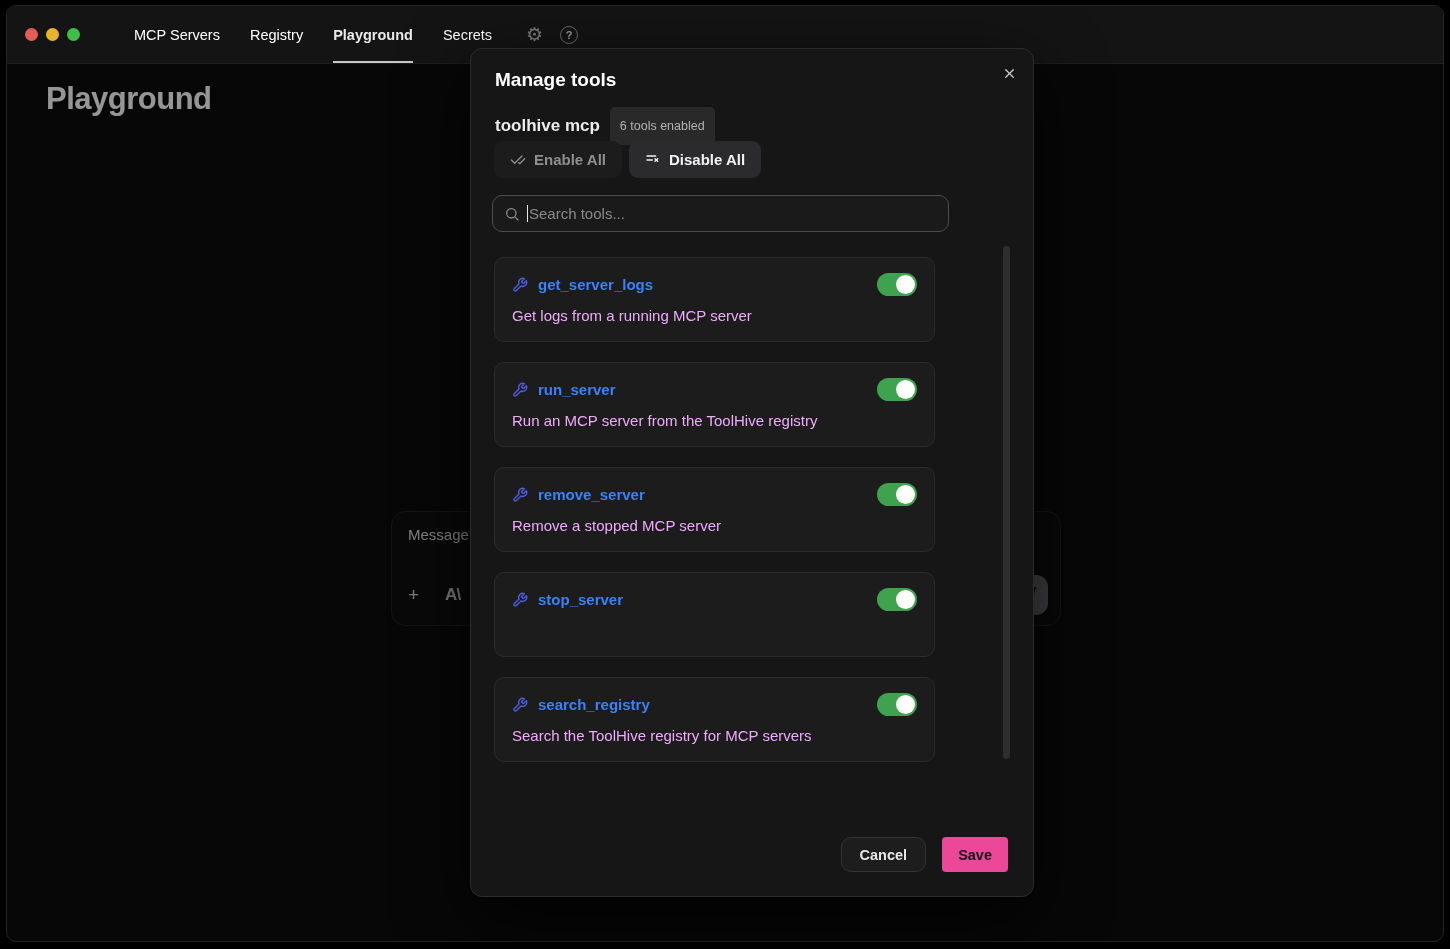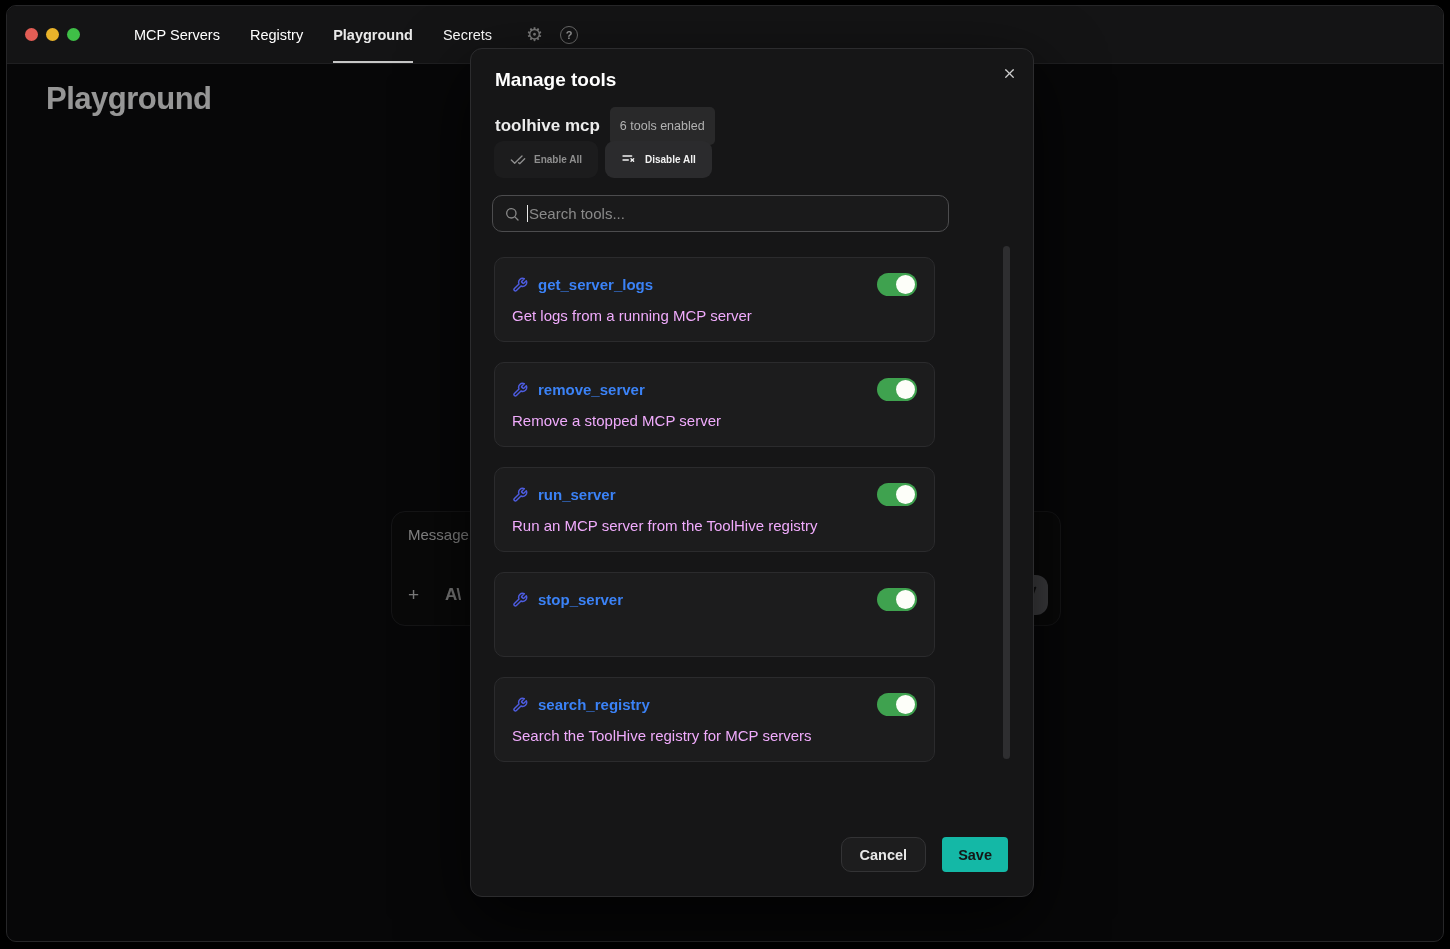--- a/index.html
+++ b/index.html
@@ -58,21 +58,21 @@
   .close-btn { position:absolute; right:14px; top:14px; width:20px; height:20px;
                background:none; border:none; display:flex; align-items:center;
                justify-content:center; cursor:pointer; }
   .server-row { position:absolute; left:24px; top:58px; display:flex;
                 align-items:center; gap:10px; }
   .server-name { font-size:17px; font-weight:700; color:#ececec; }
   .badge { background:#29292a; color:#b2b2b2; font-size:12.5px; padding:12px 10px;
            border-radius:5px; }
   .bulk-row { position:absolute; left:23px; top:92px; display:flex; gap:7px; }
   .bulk-btn { display:flex; align-items:center; gap:8px; height:37px; padding:0 16px;
-              border-radius:9px; border:none; font-size:10px; font-weight:600;
+              border-radius:9px; border:none; font-size:15px; font-weight:600;
               font-family:inherit; cursor:pointer; }
   .bulk-btn.enable { background:#1c1c1d; color:#8f8f8f; }
   .bulk-btn.disable { background:#2b2b2d; color:#f2f2f2; font-weight:700; }
   .search-wrap { position:absolute; left:21px; top:146px; width:457px; height:37px;
                  background:#1a1a1b; border:1px solid #4c4c4e; border-radius:10px;
                  display:flex; align-items:center; padding:0 11px; gap:7px; }
   .search-input { flex:1; background:none; border:none; outline:none;
                   font-size:15px; color:#e8e8e8; font-family:inherit; }
   .search-input::placeholder { color:#8a8a8a; }
   .caret { width:1px; height:17px; background:#e8e8e8; margin-right:-6px; }
@@ -89,21 +89,21 @@
   .toggle.on { background:#3fa24f; }
   .knob { position:absolute; top:2px; right:2px; width:19px; height:19px;
           border-radius:50%; background:#fdfef9; }
   .scrollbar { position:absolute; right:23px; top:197px; width:7px; height:513px;
                border-radius:4px; background:#2e2e30; }
 
   .modal-footer { position:absolute; right:25px; top:788px; display:flex; gap:16px;justify-content:flex-end; }
   .btn-cancel { height:35px; padding:0 18px; background:#1d1d1e; color:#e8e8e8;
                 border:1px solid #333335; border-radius:10px; font-size:14.5px;
                 font-weight:600; font-family:inherit; cursor:pointer; }
-  .btn-save { height:35px; padding:0 16px; background:#14b8a6; color:#151515;
+  .btn-save { height:35px; padding:0 16px; background:#ec4899; color:#151515;
               border:none; border-radius:4px; font-size:14.5px; font-weight:600;
               font-family:inherit; cursor:pointer; }
   svg { display:block; }
 </style>
 </head>
 <body>
 
 <div class="window">
 
   <div class="titlebar">
@@ -215,41 +215,41 @@
   </div>
 
 
   <div class="tool-card">
     <div class="tool-head">
       <span>
         <svg width="16" height="16" viewBox="0 0 24 24" fill="none" stroke="#4d5cdf" stroke-width="2.2" stroke-linecap="round" stroke-linejoin="round">
           <path d="M14.7 6.3a1 1 0 0 0 0 1.4l1.6 1.6a1 1 0 0 0 1.4 0l3.77-3.77a6 6 0 0 1-7.94 7.94l-6.91 6.91a2.12 2.12 0 0 1-3-3l6.91-6.91a6 6 0 0 1 7.94-7.94l-3.76 3.76z"></path>
         </svg>
       </span>
+      <span class="tool-name">run_server</span>
+      <button class="toggle on">
+        <span class="knob"></span>
+      </button>
+    </div>
+    <div class="tool-desc">Run an MCP server from the ToolHive registry</div>
+  </div>
+
+  <div class="tool-card">
+    <div class="tool-head">
+      <span>
+        <svg width="16" height="16" viewBox="0 0 24 24" fill="none" stroke="#4d5cdf" stroke-width="2.2" stroke-linecap="round" stroke-linejoin="round">
+          <path d="M14.7 6.3a1 1 0 0 0 0 1.4l1.6 1.6a1 1 0 0 0 1.4 0l3.77-3.77a6 6 0 0 1-7.94 7.94l-6.91 6.91a2.12 2.12 0 0 1-3-3l6.91-6.91a6 6 0 0 1 7.94-7.94l-3.76 3.76z"></path>
+        </svg>
+      </span>
       <span class="tool-name">remove_server</span>
       <button class="toggle on">
         <span class="knob"></span>
       </button>
     </div>
     <div class="tool-desc">Remove a stopped MCP server</div>
-  </div>
-
-  <div class="tool-card">
-    <div class="tool-head">
-      <span>
-        <svg width="16" height="16" viewBox="0 0 24 24" fill="none" stroke="#4d5cdf" stroke-width="2.2" stroke-linecap="round" stroke-linejoin="round">
-          <path d="M14.7 6.3a1 1 0 0 0 0 1.4l1.6 1.6a1 1 0 0 0 1.4 0l3.77-3.77a6 6 0 0 1-7.94 7.94l-6.91 6.91a2.12 2.12 0 0 1-3-3l6.91-6.91a6 6 0 0 1 7.94-7.94l-3.76 3.76z"></path>
-        </svg>
-      </span>
-      <span class="tool-name">run_server</span>
-      <button class="toggle on">
-        <span class="knob"></span>
-      </button>
-    </div>
-    <div class="tool-desc">Run an MCP server from the ToolHive registry</div>
   </div>
 
   <div class="tool-card">
     <div class="tool-head">
       <span>
         <svg width="16" height="16" viewBox="0 0 24 24" fill="none" stroke="#4d5cdf" stroke-width="2.2" stroke-linecap="round" stroke-linejoin="round">
           <path d="M14.7 6.3a1 1 0 0 0 0 1.4l1.6 1.6a1 1 0 0 0 1.4 0l3.77-3.77a6 6 0 0 1-7.94 7.94l-6.91 6.91a2.12 2.12 0 0 1-3-3l6.91-6.91a6 6 0 0 1 7.94-7.94l-3.76 3.76z"></path>
         </svg>
       </span>
       <span class="tool-name">stop_server</span>

